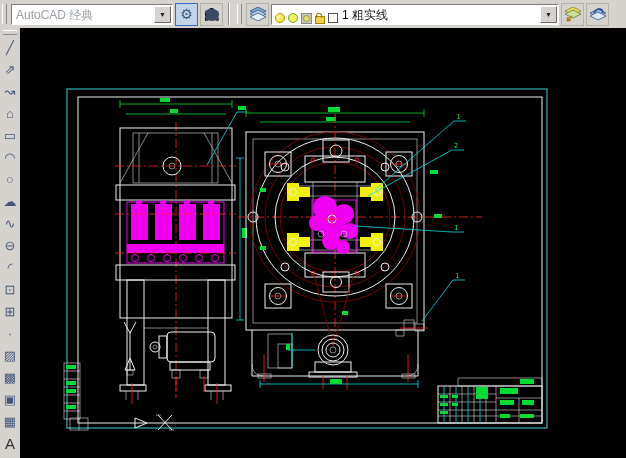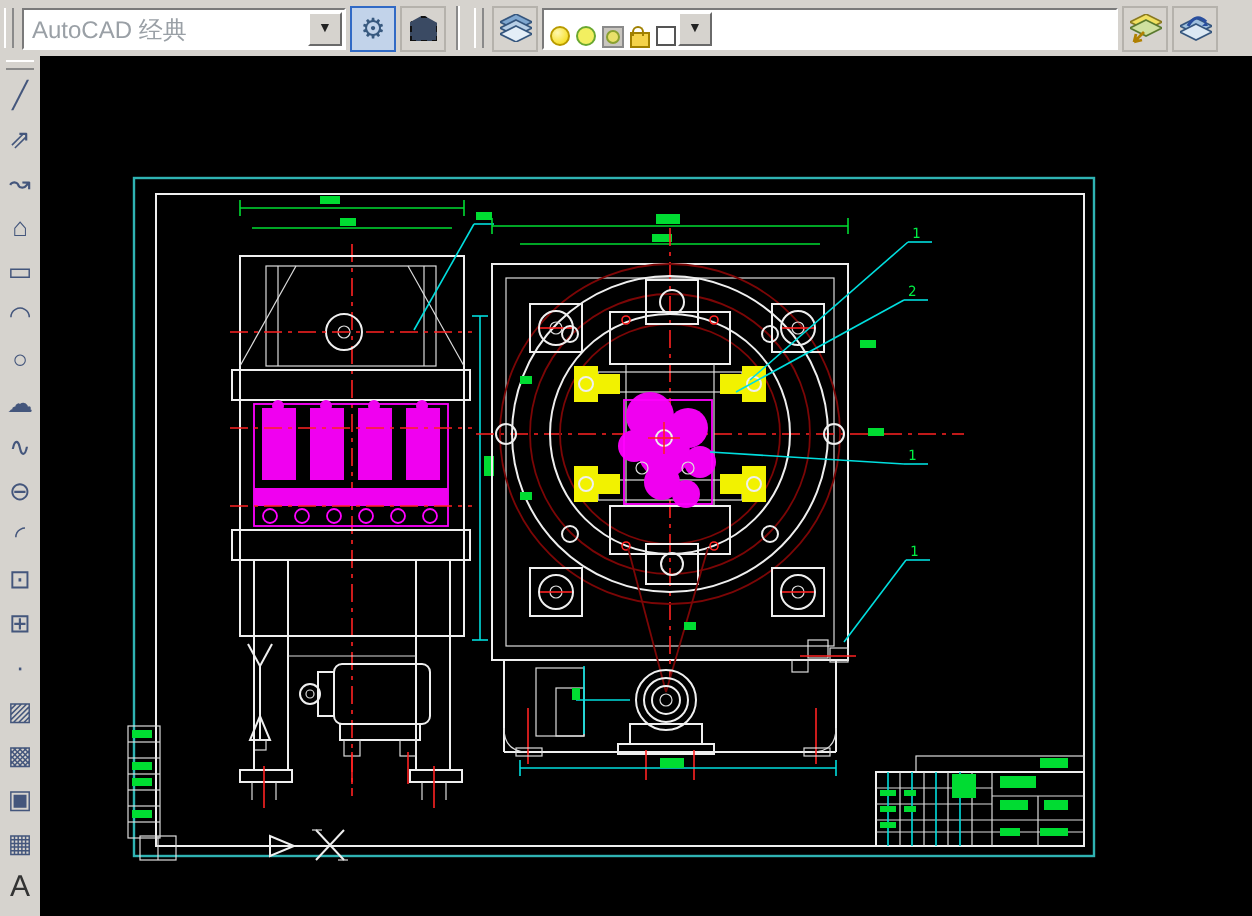--- a/index.html
+++ b/index.html
@@ -87,20 +87,21 @@
     </svg>
   </span>
   <div class="combo layer-combo">
     <span style="display:flex;align-items:center;gap:3px;padding-left:3px">
       <span class="mini bulb"></span>
       <span class="mini sun"></span>
       <span class="vpsun"></span>
       <span class="lock"></span>
       <span class="swatch"></span>
     </span>
+    <span class="val">1 粗实线</span>
     <span class="arrow">▼</span>
   </div>
   <span class="tbtn">
     <svg class="lstack" width="16" height="15" viewBox="0 0 16 15">
       <polygon points="8,0 16,4 8,8 0,4" fill="#f0e060" stroke="#8a7a20" stroke-width="0.8"></polygon>
       <polygon points="8,3 16,7 8,11 0,7" fill="#cfe0a0" stroke="#5a7a30" stroke-width="0.8"></polygon>
       <path d="M2,14 L7,9 M2,14 l4,-1 M2,14 l1,-4" stroke="#b08000" stroke-width="1.4" fill="none"></path>
     </svg>
   </span>
   <span class="tbtn">

